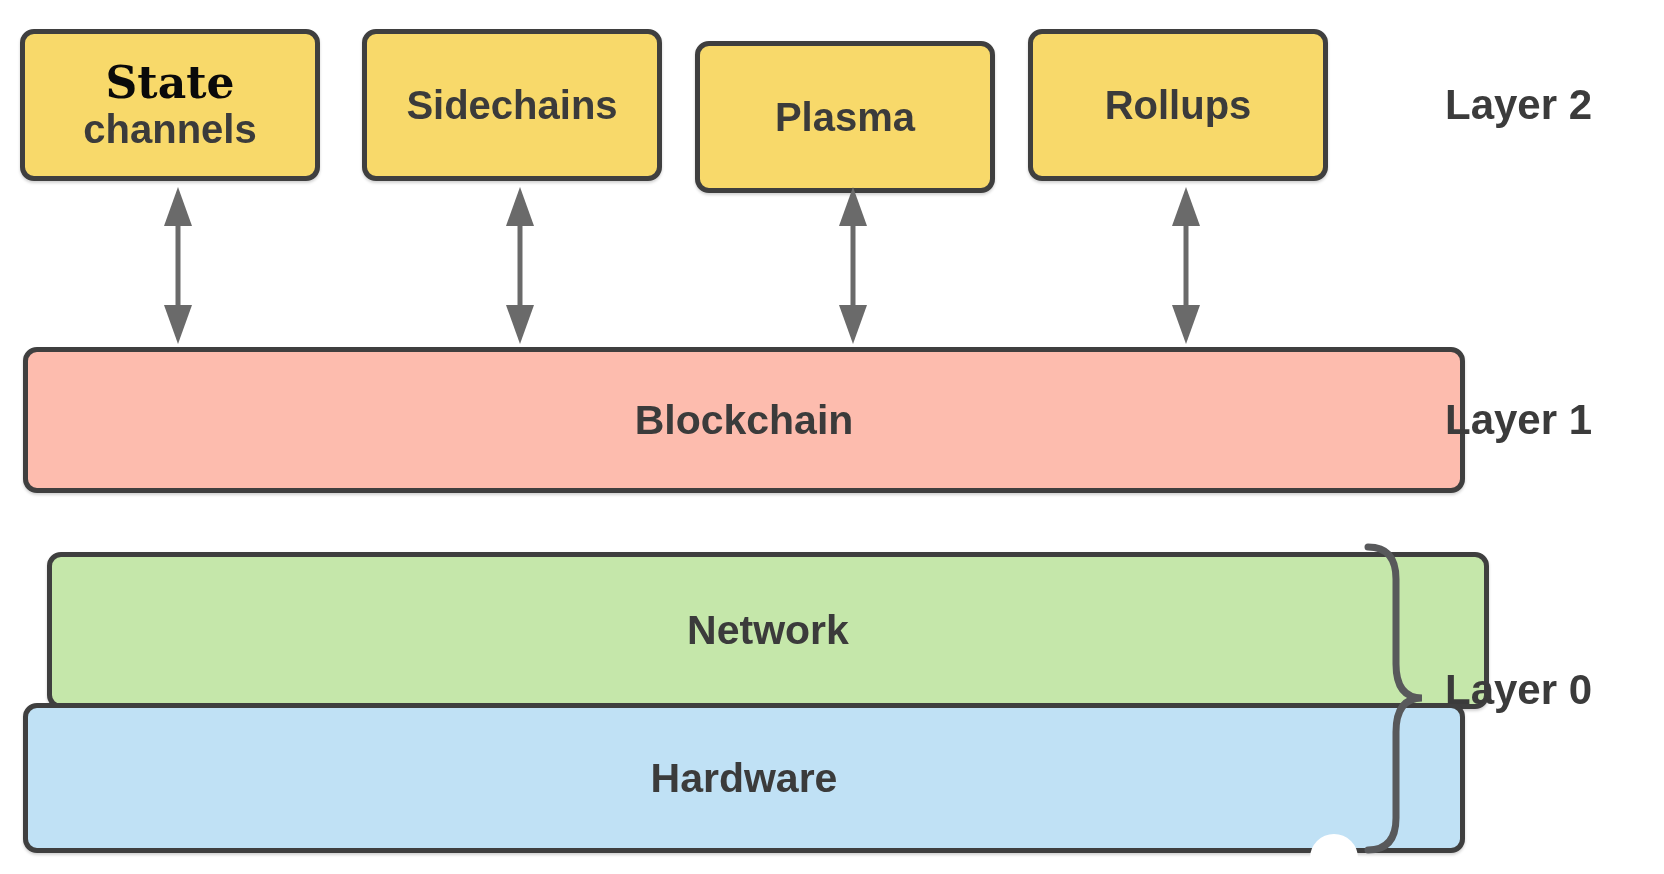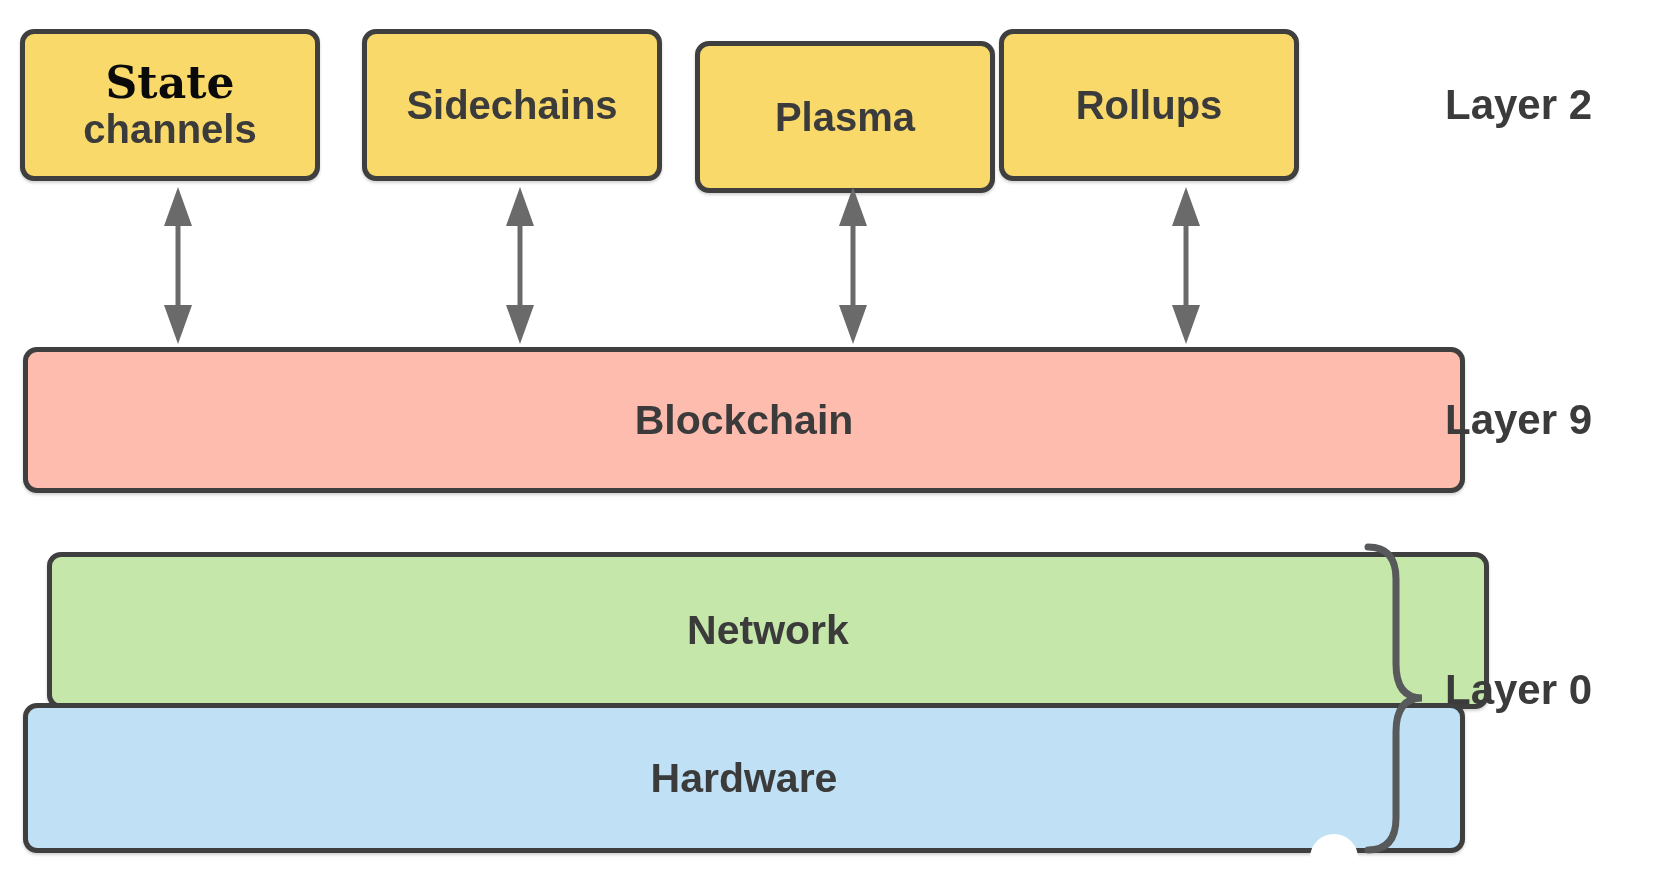--- a/index.html
+++ b/index.html
@@ -29,21 +29,21 @@
     width: 300px;
     height: 152px;
     background: var(--layer2-fill, #f8d96a);
     font-size: 40px;
     flex-direction: column;
     line-height: 1.12;
   }
   .l2box.b1 { left: 20px; }
   .l2box.b2 { left: 362px; }
   .l2box.b3 { left: 695px; margin-top: 12px; }
-  .l2box.b4 { left: 999px; }
+  .l2box.b4 { left: 1028px; }
   .serif-word {
     font-family: "DejaVu Serif", "Liberation Serif", serif;
     font-weight: bold;
     color: var(--state-text, #000);
     font-size: 44px;
   }
   .wide {
     left: 23px;
     width: 1442px;
     font-size: 41px;
@@ -97,21 +97,21 @@
   </div>
 
   <div class="node wide network">
     <span>Network</span>
   </div>
   <div class="node wide hardware">
     <span>Hardware</span>
   </div>
 
   <div class="side-label lbl2">Layer 2</div>
-  <div class="side-label lbl1">Layer 9</div>
+  <div class="side-label lbl1">Layer 1</div>
   <div class="side-label lbl0">Layer 0</div>
 
   <svg class="overlay" width="1664" height="874" viewBox="0 0 1664 874">
     <g>
       <line class="arrow-shaft" x1="178" y1="221" x2="178" y2="310"></line>
       <polygon class="arrow-head" points="178,187 164,226 192,226"></polygon>
       <polygon class="arrow-head" points="178,344 164,305 192,305"></polygon>
     </g>
     <g>
       <line class="arrow-shaft" x1="520" y1="221" x2="520" y2="310"></line>

